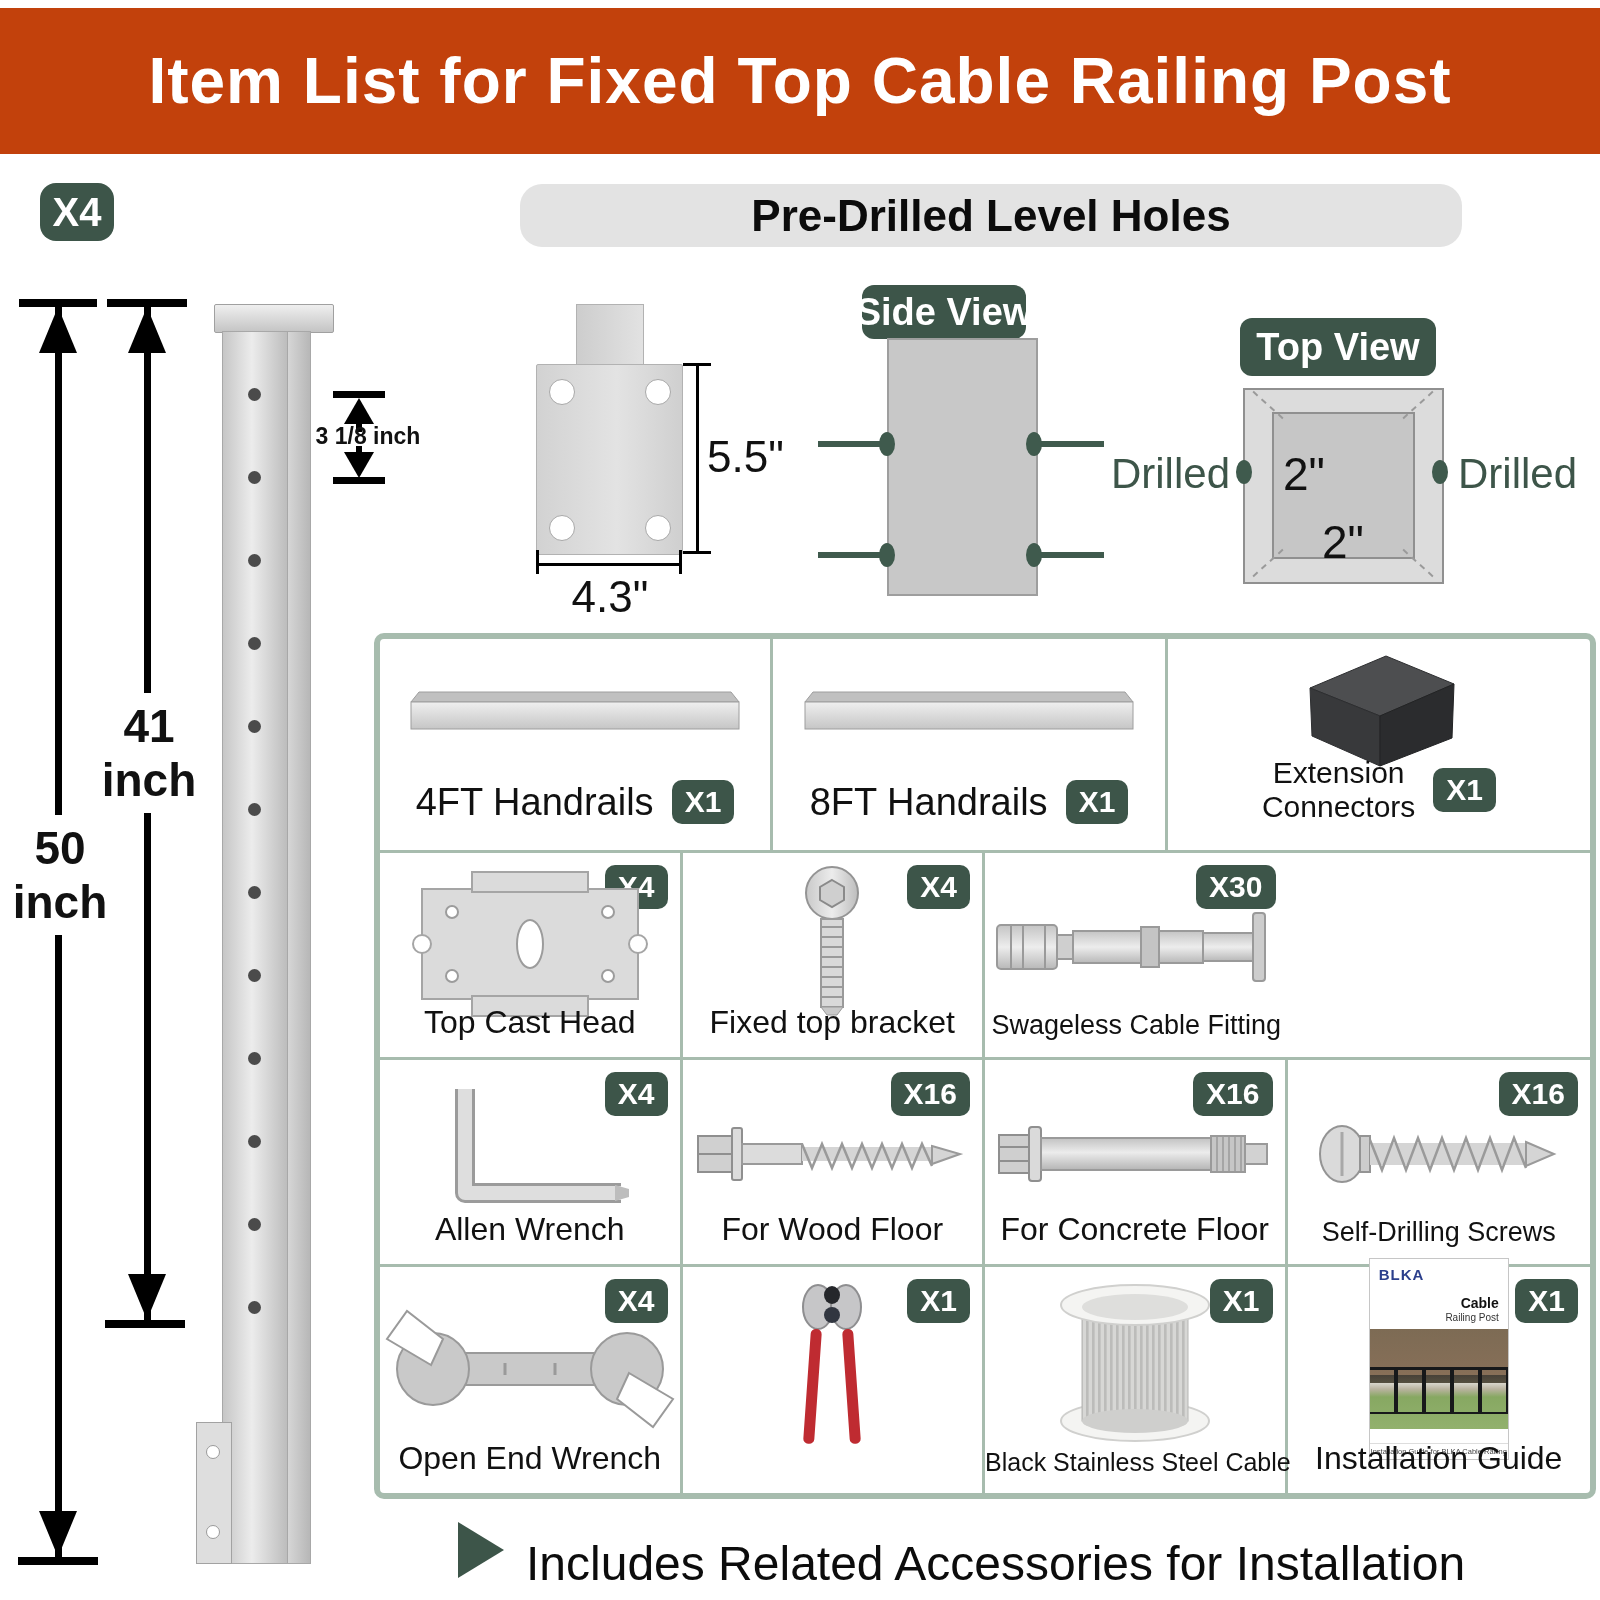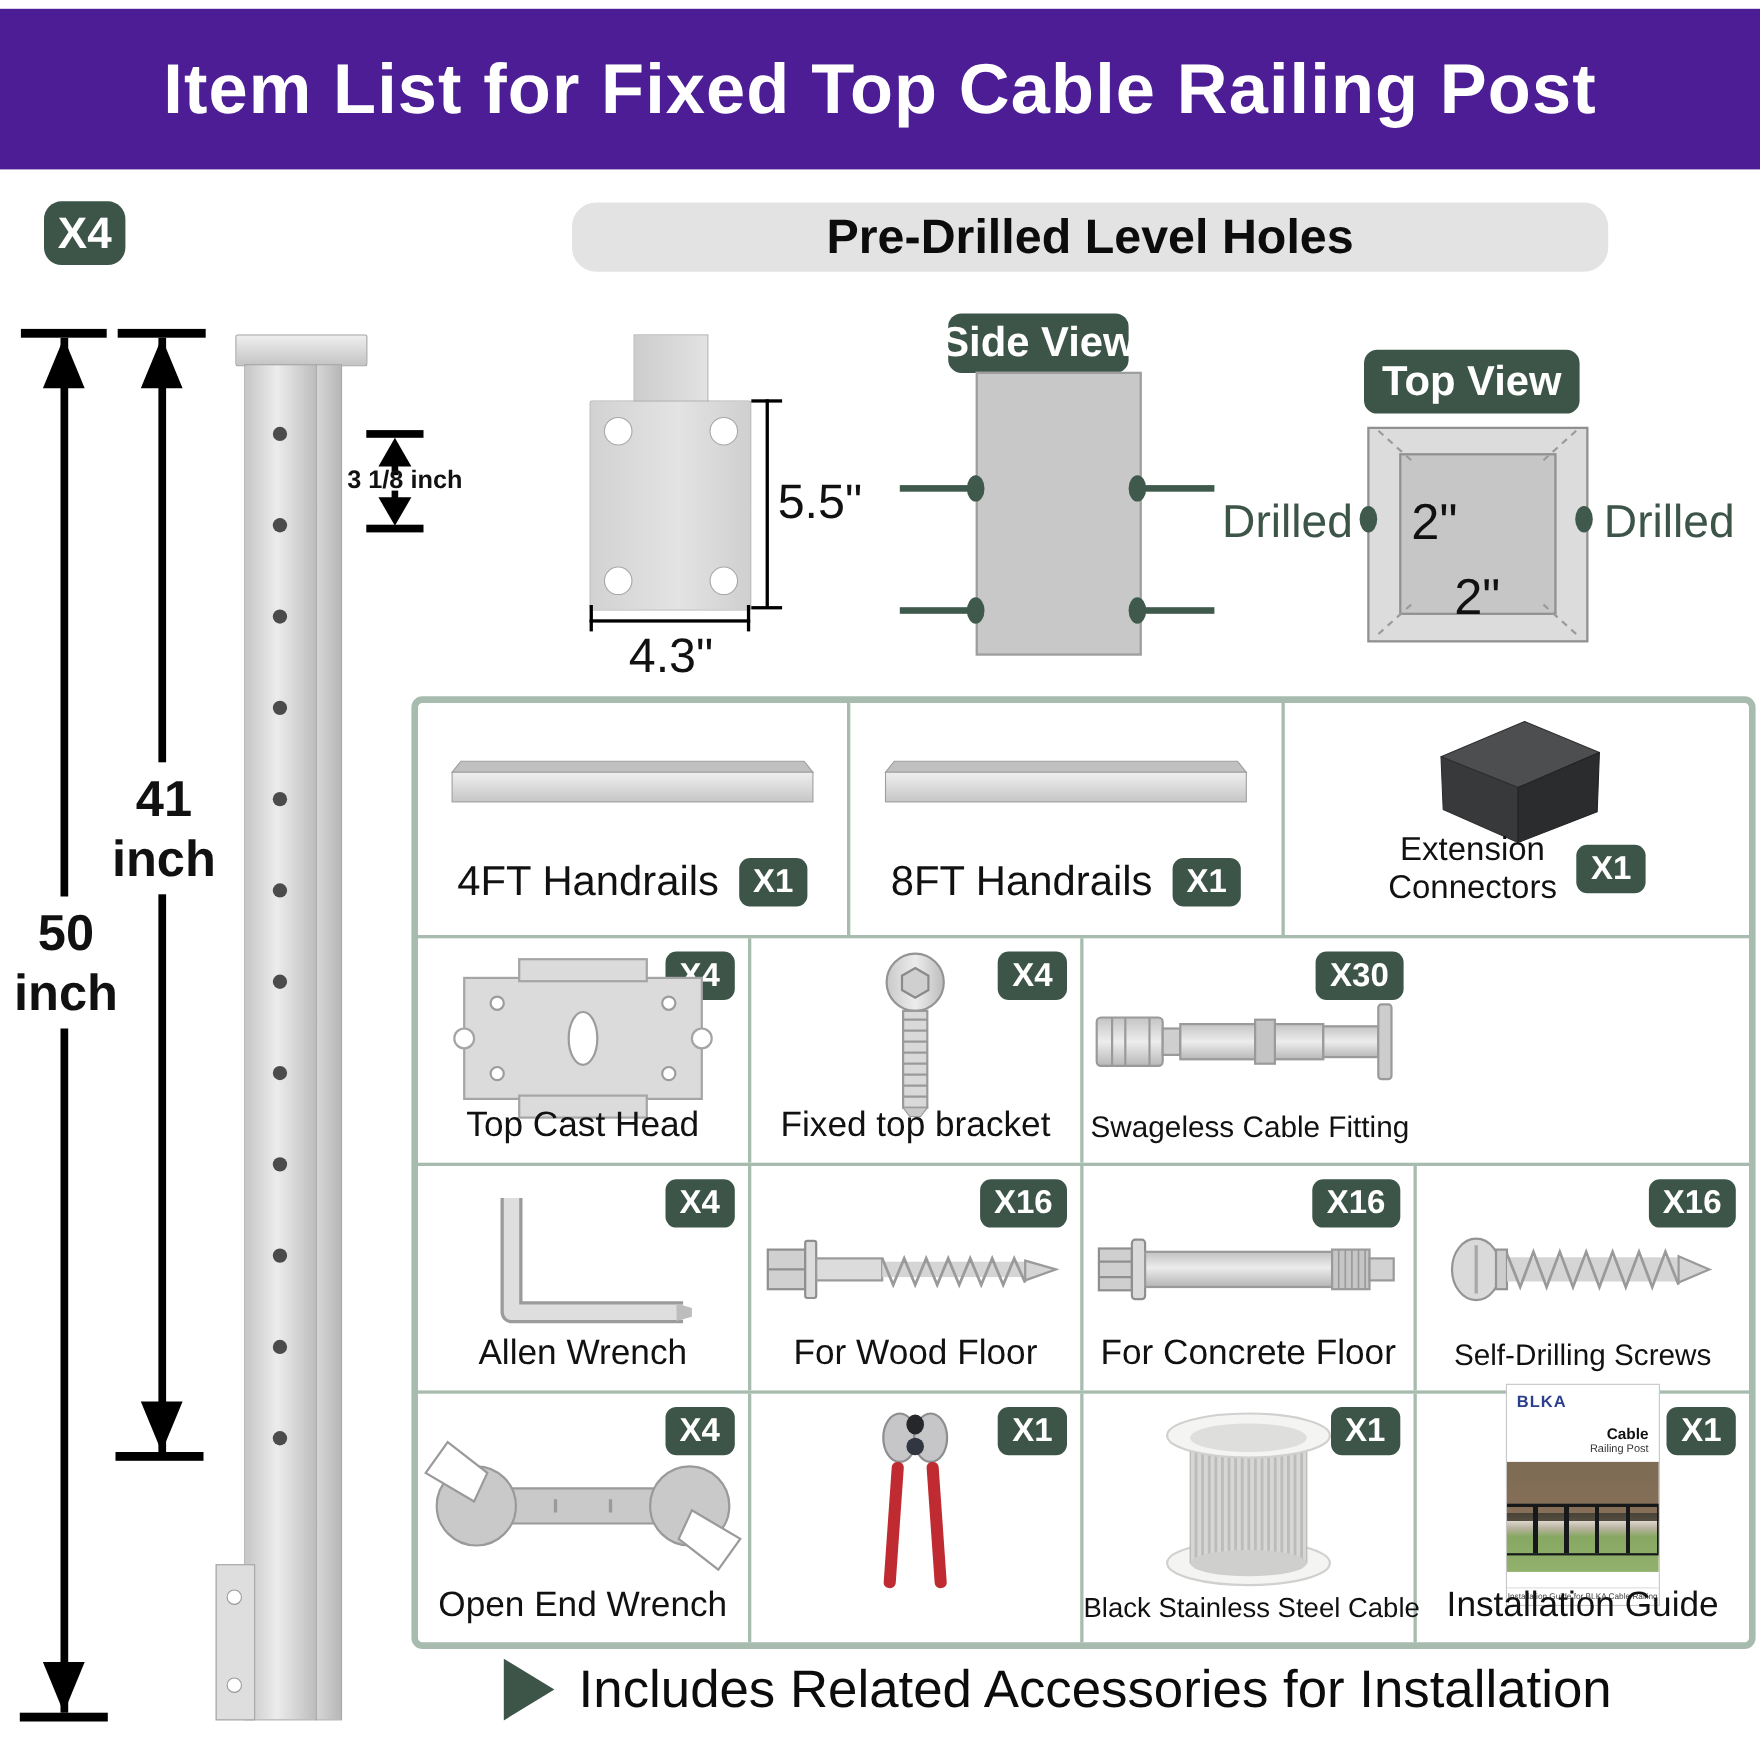--- a/index.html
+++ b/index.html
@@ -1,21 +1,21 @@
 <!DOCTYPE html>
 <html><head>
 <meta charset="utf-8">
 <style>
   html,body{margin:0;padding:0;background:#fff;}
   body{width:1600px;height:1600px;position:relative;overflow:hidden;
        font-family:"Liberation Sans",sans-serif;color:#111;}
   .abs{position:absolute;}
 
   
-  .banner{left:0;right:0;top:8px;height:146px;background:#4c1d95;
+  .banner{left:0;right:0;top:8px;height:146px;background:#c2410c;
           display:flex;align-items:center;justify-content:center;}
   .banner h1{margin:0;color:#fff;font-size:64px;font-weight:bold;letter-spacing:1px;white-space:nowrap;}
 
   
   .level-head{left:40px;top:183px;display:flex;align-items:center;gap:22px;}
   .level-head .txt{color:#3d5549;font-size:58px;font-weight:bold;white-space:nowrap;}
   .badge{background:#3d5549;color:#fff;font-weight:bold;border-radius:12px;
          display:inline-flex;align-items:center;justify-content:center;}
   .badge.head{font-size:40px;width:74px;height:58px;border-radius:16px;}
   .predrilled{left:520px;top:184px;width:942px;height:63px;background:#e3e3e3;border-radius:22px;
@@ -92,21 +92,21 @@
     background:linear-gradient(180deg,#7d6b54 0%,#876f58 46%,#474138 46%,#564f40 54%,#d9d6cd 54%,#bab3a0 60%,#87a862 68%,#92b16d 100%);}
   .gb-rail{position:absolute;left:0;right:0;top:38px;height:42px;
     background:repeating-linear-gradient(90deg,transparent 0 24px,#17181a 24px 28px);
     border-top:3px solid #17181a;border-bottom:2px solid #17181a;}
   .gb-caption{position:absolute;left:0;right:0;bottom:3px;border-top:1px solid #ddd;padding-top:3px;
     font-size:7.5px;text-align:center;color:#444;white-space:nowrap;}
 
   
   .footer{left:458px;top:1508px;display:flex;align-items:center;gap:22px;}
   .footer .tri{width:0;height:0;border-top:28px solid transparent;border-bottom:28px solid transparent;border-left:46px solid #3d5549;}
-  .footer .note{font-size:48px;color:#0c0c0c;white-space:nowrap;}
+  .footer .note{font-size:48px;color:#0c0c0c;white-space:nowrap;margin-top:28px;}
 </style>
 </head>
 <body>
 
 <div class="abs banner">
   <h1>Item List for Fixed Top Cable Railing Post</h1>
 </div>
 
 <div class="abs level-head">
   <span class="badge head">X4</span>

